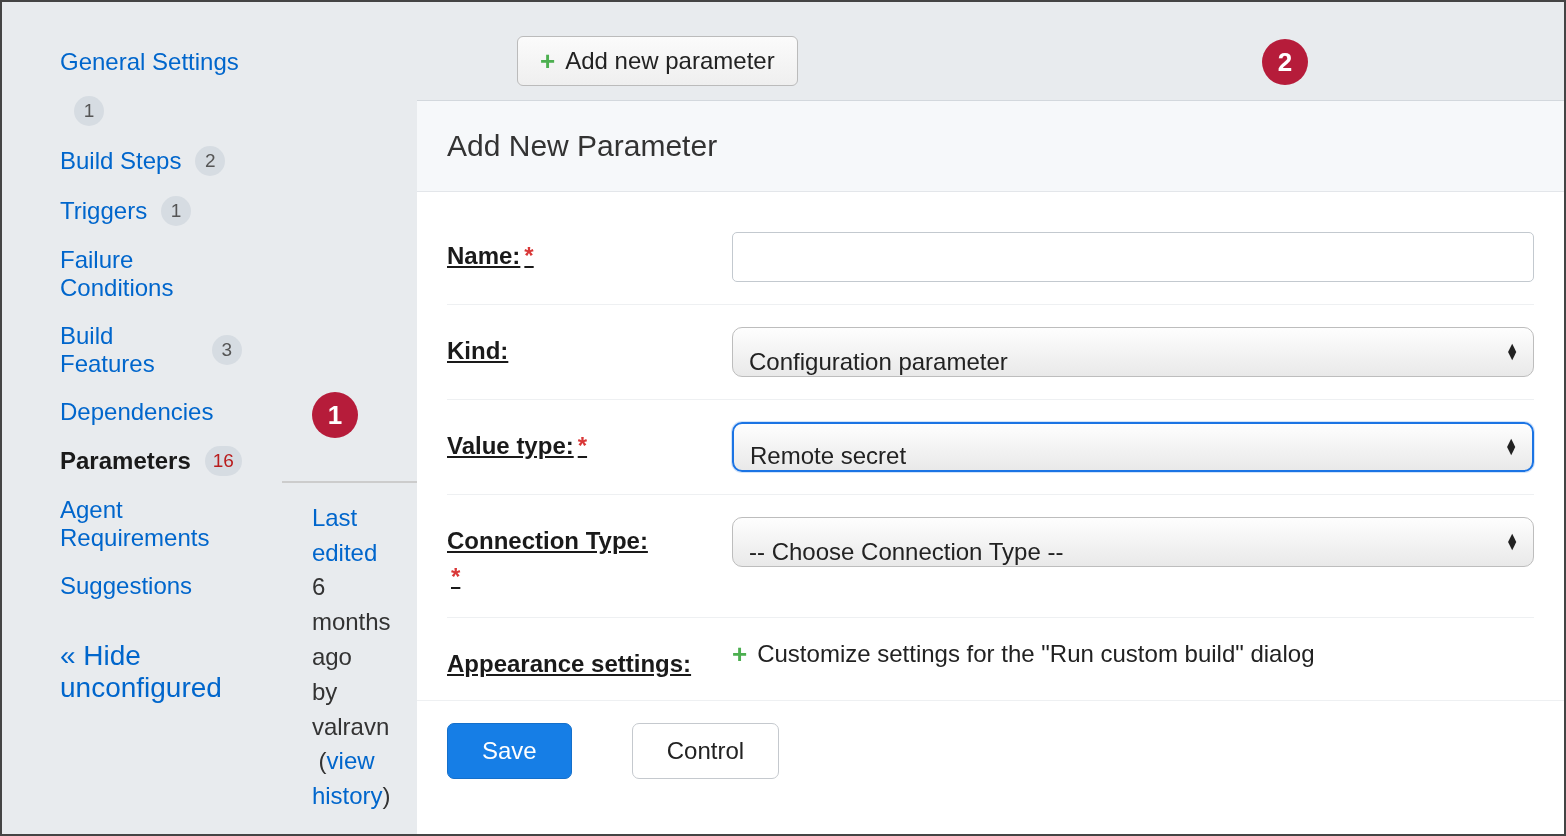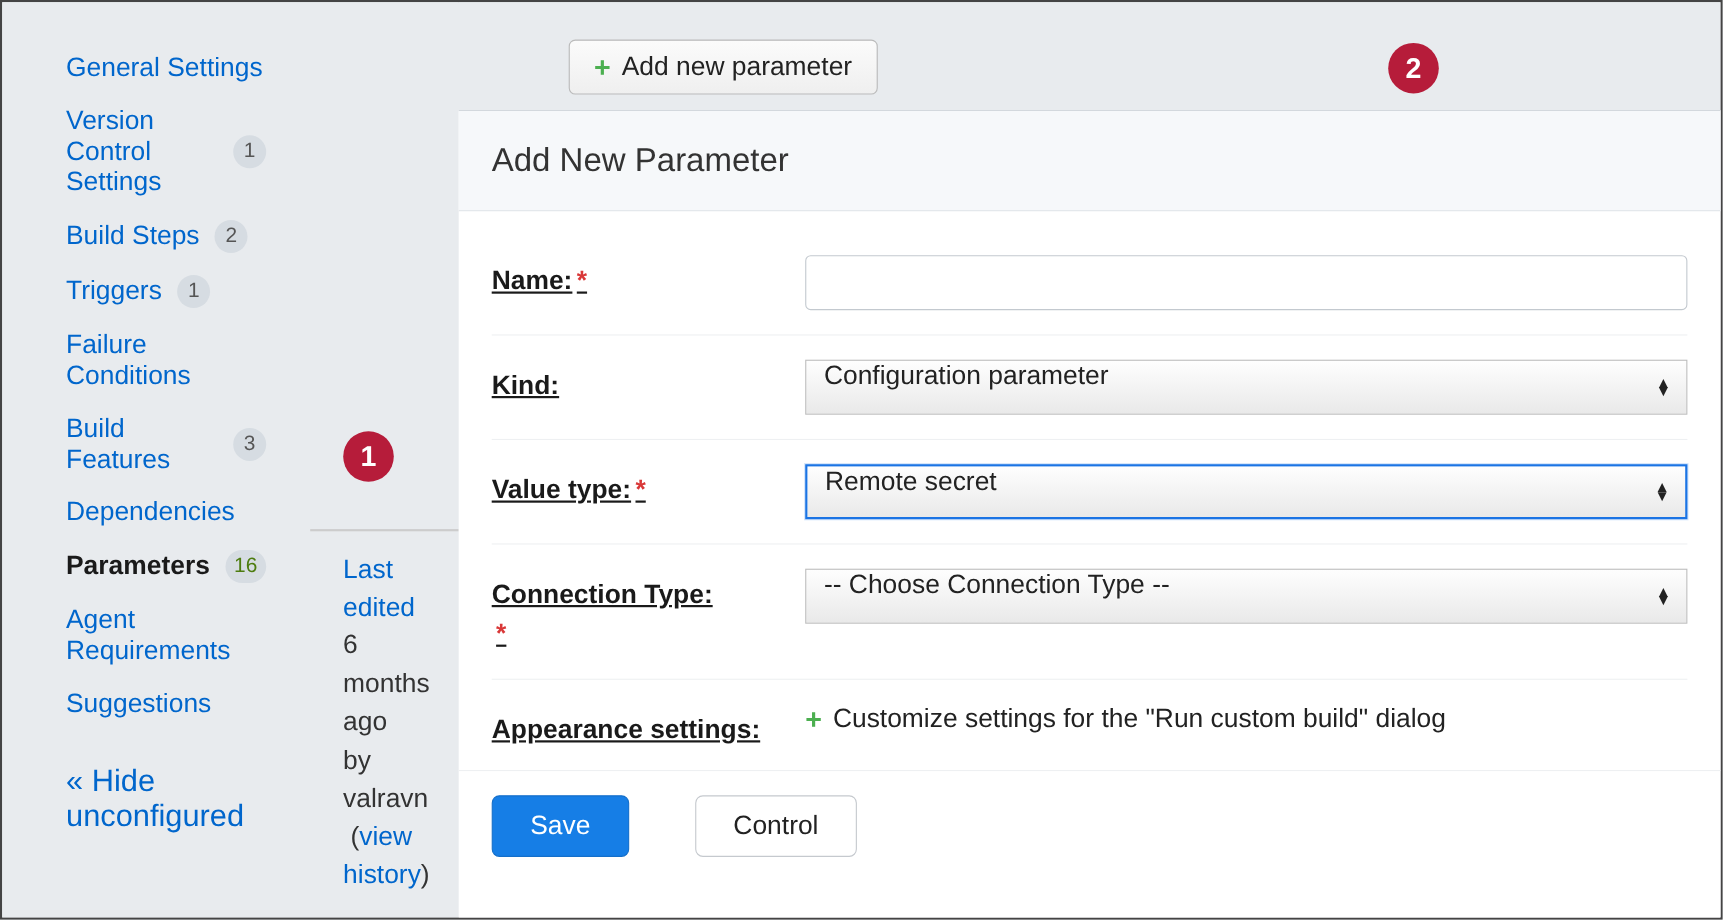--- a/index.html
+++ b/index.html
@@ -53,21 +53,21 @@
     padding: 0 8px;
     margin-left: 14px;
     background: #d6dce2;
     border-radius: 15px;
     color: #555;
     font-size: 19px;
     font-weight: 400;
   }
   .sidebar-item.active .count-badge {
     background: #d6dce2;
-    color: #4d7c0f;
+    color: #b91c1c;
   }
   .hide-unconfigured {
     padding: 30px 10px 10px;
     font-size: 28px;
     color: #0066cc;
     cursor: pointer;
   }
   .sidebar-footer {
     margin-top: auto;
     border-top: 2px solid #ccc;
@@ -150,24 +150,24 @@
     border: 1px solid #c3c9cf;
     border-radius: 5px;
     font-size: 22px;
     padding: 0 14px;
   }
   .select-wrap {
     position: relative;
     width: 100%;
     height: 50px;
     border: 1px solid #bdbdbd;
-    border-radius: 0;
+    border-radius: 10px;
     background: linear-gradient(to bottom, #fefefe, #e9e9e9);
     display: flex;
-    align-items: flex-start;
+    align-items: flex-end;
     padding: 0 44px 0 16px;
     font-size: 24px;
     color: #222;
     cursor: pointer;
   }
   .select-wrap.focused {
     border: 2px solid #1b74e4;
     outline: none;
     box-shadow: 0 0 0 1px rgba(27,116,228,0.2);
   }
@@ -235,21 +235,20 @@
 </head>
 <body>
 
 <div class="layout">
   <aside class="sidebar">
     <div class="sidebar-items">
       <div class="sidebar-item">
         <span class="label">General Settings</span>
       </div>
       <div class="sidebar-item">
-        <span class="label">Version Control Settings</span>
         <span class="count-badge">1</span>
       </div>
       <div class="sidebar-item">
         <span class="label">Build Steps</span>
         <span class="count-badge">2</span>
       </div>
       <div class="sidebar-item">
         <span class="label">Triggers</span>
         <span class="count-badge">1</span>
       </div>

